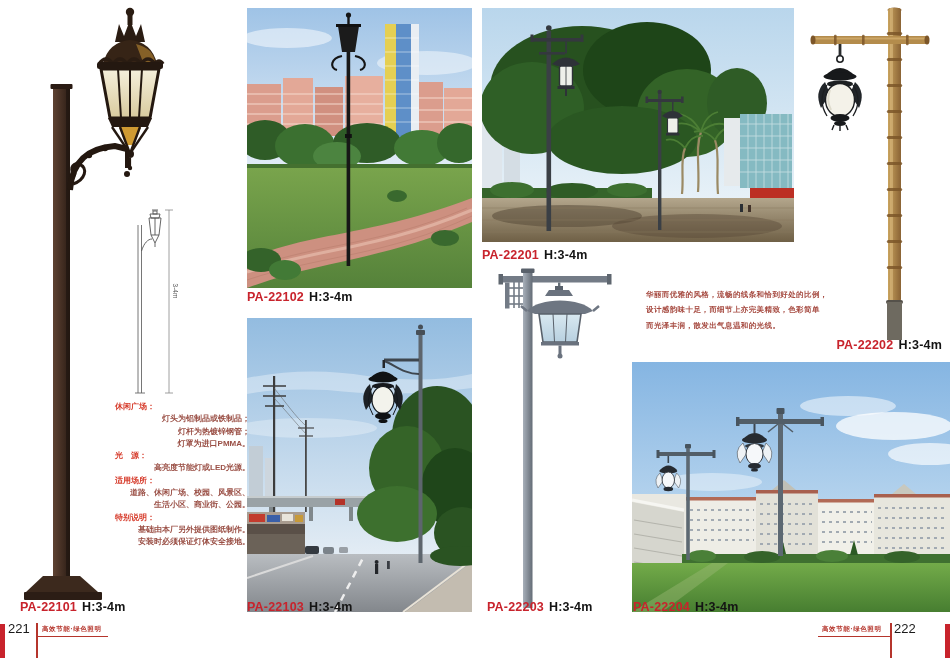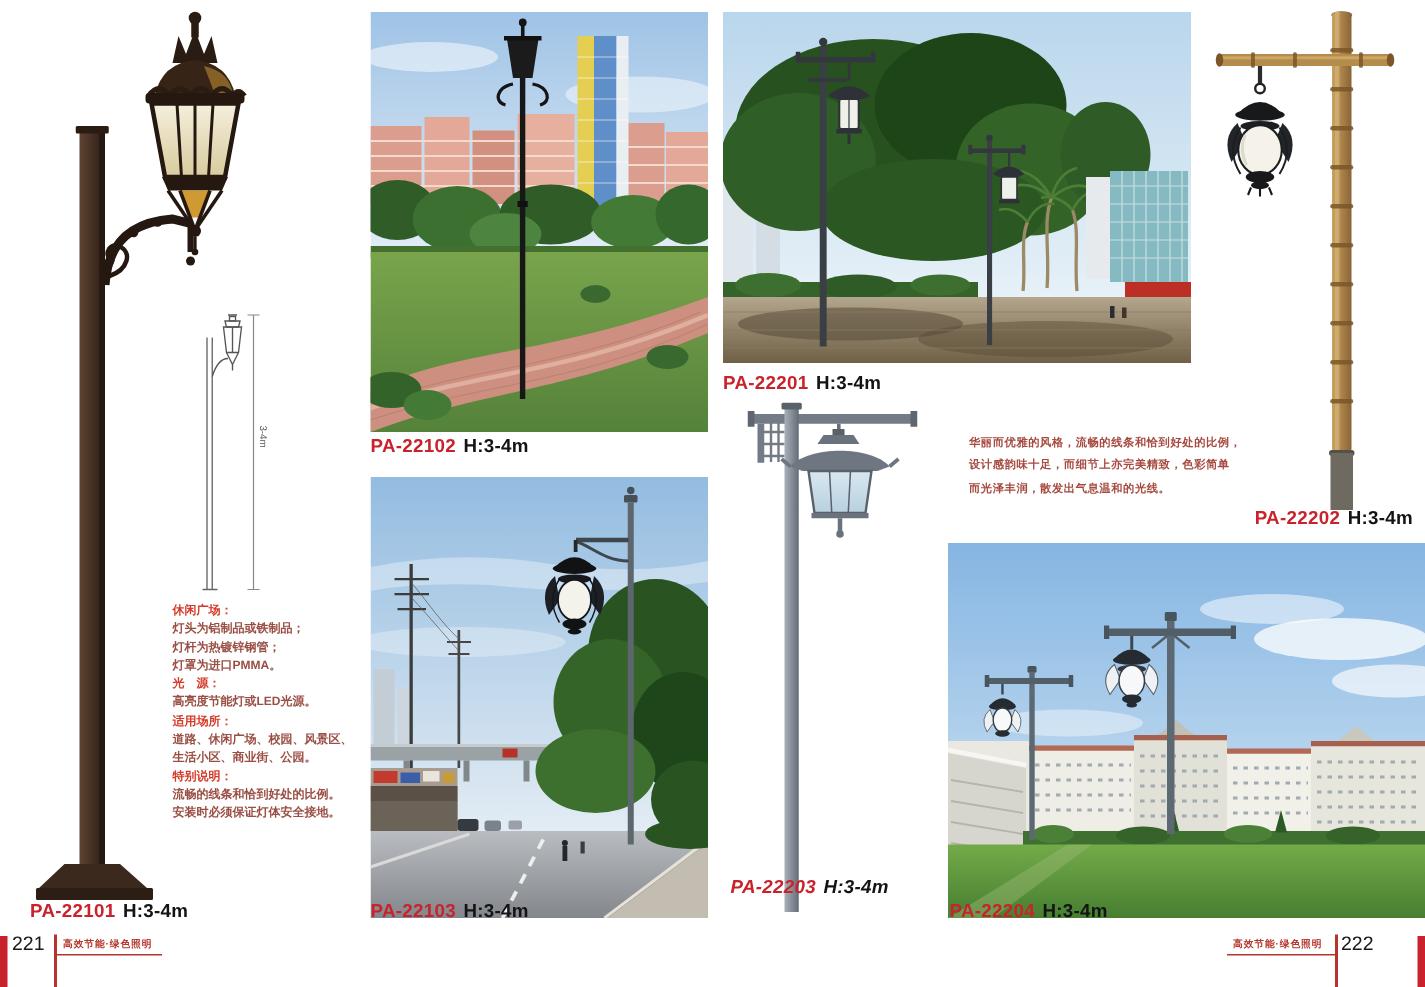--- a/index.html
+++ b/index.html
@@ -7,21 +7,21 @@
   .page {
     position: relative; width: 950px; height: 658px; background: #ffffff;
     overflow: hidden; font-family: "Liberation Sans", "DejaVu Sans", sans-serif;
   }
   .abs { position: absolute; }
   .plabel { position: absolute; font-size: 12.5px; font-weight: bold; white-space: nowrap; letter-spacing: 0.2px; }
   .pcode { color: #c8232c; }
   .pspec { color: #141414; margin-left: 5px; }
   .spec-block { position: absolute; left: 115px; top: 401px; width: 135px; font-size: 8px; line-height: 12.3px; font-weight: bold; white-space: nowrap; }
   .spec-h { color: #d63a2a; }
-  .spec-l { color: #9a4f45; }
+  .spec-l { color: #9a4f45; text-align: right; }
   .desc-block { position: absolute; left: 646px; top: 287px; font-size: 7.5px; line-height: 15.3px; font-weight: bold; color: #a64a40; white-space: nowrap; letter-spacing: 0.4px; }
   .fnum { position: absolute; font-size: 13px; font-weight: normal; color: #1a1a1a; }
   .fslogan { position: absolute; font-size: 6.5px; font-weight: bold; color: #b5352c; letter-spacing: 0.6px; }
   .fvline { position: absolute; width: 1.5px; background: #b5352c; }
   .funder { position: absolute; height: 1px; background: #b5352c; }
   .edgebar { position: absolute; width: 5px; height: 34px; background: #c8232c; }
   .dim-label { font-size: 6.5px; fill: #555; font-family: "Liberation Sans", "DejaVu Sans", sans-serif; }
 </style>
 </head>
 <body>
@@ -112,21 +112,21 @@
     <div class="spec-h">休闲广场：</div>
     <div class="spec-l">灯头为铝制品或铁制品；</div>
     <div class="spec-l">灯杆为热镀锌钢管；</div>
     <div class="spec-l">灯罩为进口PMMA。</div>
     <div class="spec-h">光　源：</div>
     <div class="spec-l">高亮度节能灯或LED光源。</div>
     <div class="spec-h">适用场所：</div>
     <div class="spec-l">道路、休闲广场、校园、风景区、</div>
     <div class="spec-l">生活小区、商业街、公园。</div>
     <div class="spec-h">特别说明：</div>
-    <div class="spec-l">流畅的线条和恰到好处的比例。</div>
+    <div class="spec-l">基础由本厂另外提供图纸制作。</div>
     <div class="spec-l">安装时必须保证灯体安全接地。</div>
   </div>
 
   <div class="abs" style="left:247px; top:8px; width:225px; height:280px;">
     <svg width="225" height="280" viewBox="0 0 225 280">
       <defs>
         <linearGradient id="p1sky" x1="0" y1="0" x2="0" y2="1">
             <stop offset="0" stop-color="#9fc3e6"></stop>
             <stop offset="1" stop-color="#e9f1f8"></stop>
           </linearGradient>
@@ -611,21 +611,21 @@
   <div class="plabel" style="right:8px; top:338px;">
     <span class="pcode">PA-22202</span><span class="pspec">H:3-4m</span>
   </div>
 
   <div class="plabel" style="left:20px; top:600px;">
     <span class="pcode">PA-22101</span><span class="pspec">H:3-4m</span>
   </div>
   <div class="plabel" style="left:247px; top:600px;">
     <span class="pcode">PA-22103</span><span class="pspec">H:3-4m</span>
   </div>
-  <div class="plabel" style="left:487px; top:584px;font-style:italic;">
+  <div class="plabel" style="left:487px; top:600px;">
     <span class="pcode">PA-22203</span><span class="pspec">H:3-4m</span>
   </div>
   <div class="plabel" style="left:633px; top:600px;">
     <span class="pcode">PA-22204</span><span class="pspec">H:3-4m</span>
   </div>
 
   <div class="fnum" style="left:8px; top:621px;">221</div>
   <div class="fvline" style="left:36px; top:623px; height:35px;"></div>
   <div class="fslogan" style="left:42px; top:625px;">高效节能·绿色照明</div>
   <div class="funder" style="left:36px; top:636px; width:72px;"></div>

